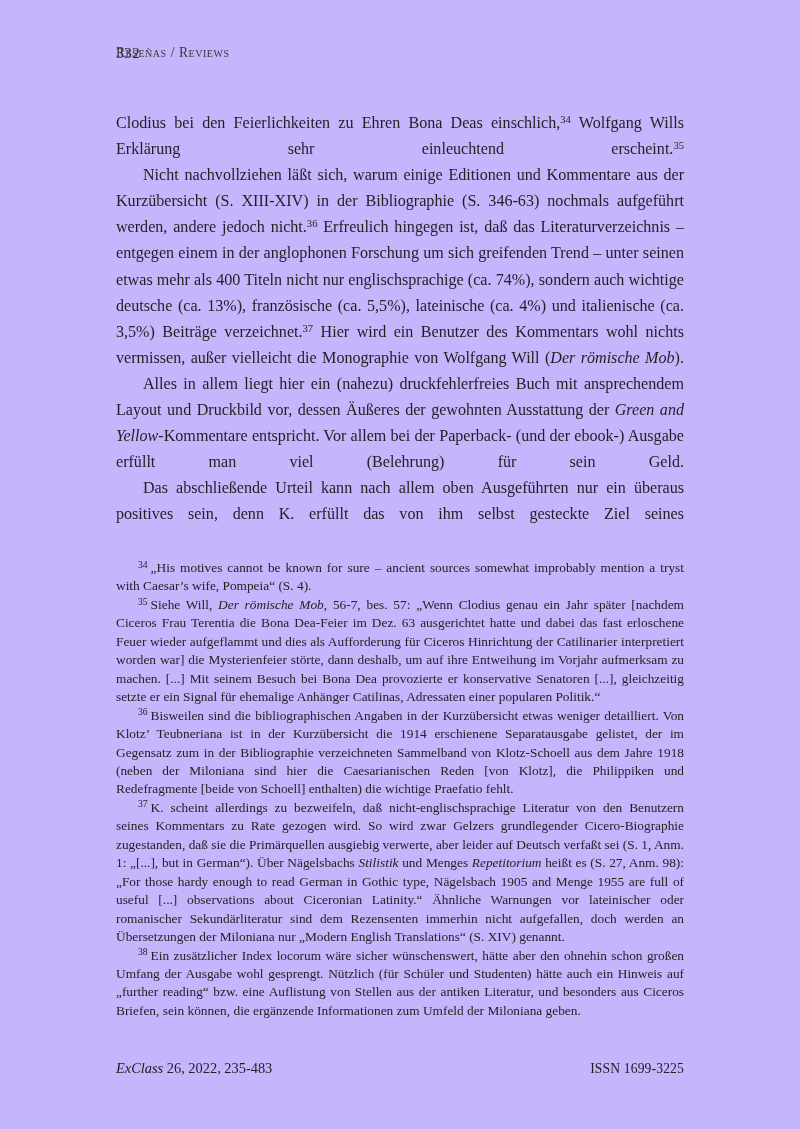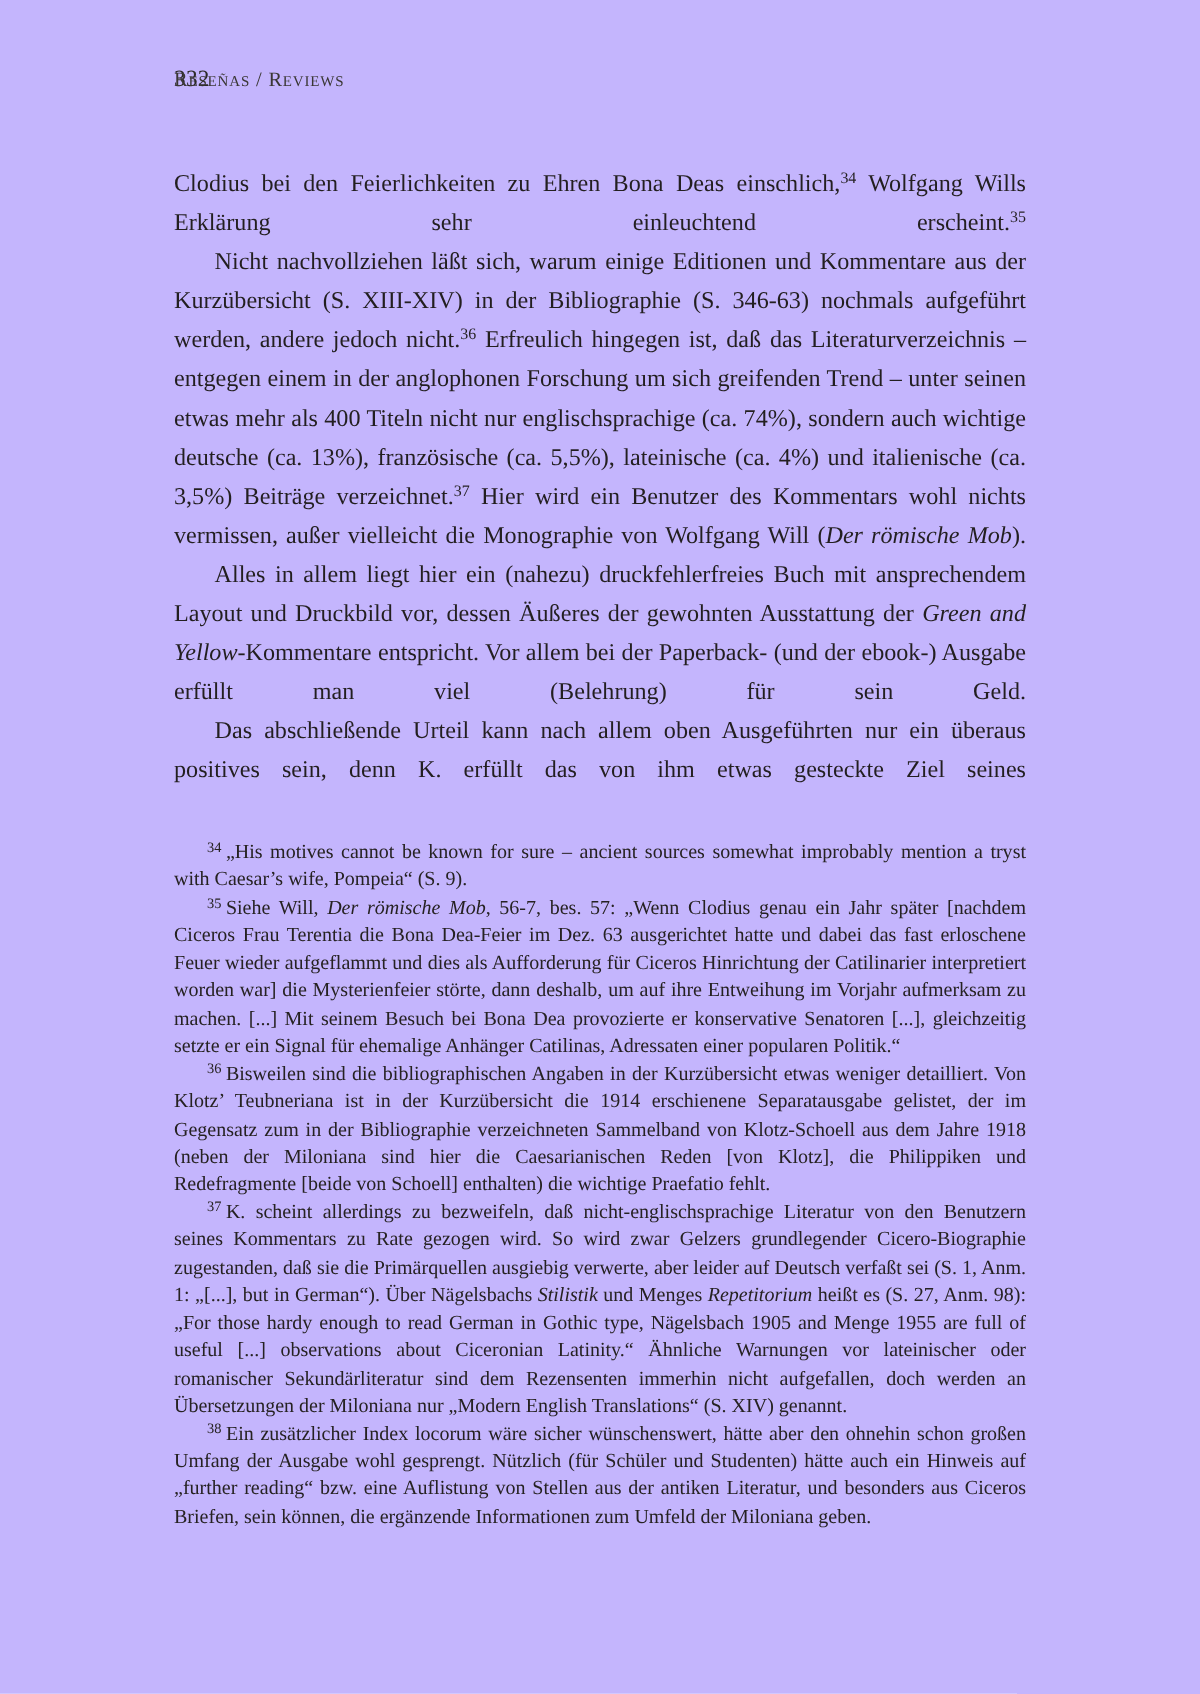--- a/index.html
+++ b/index.html
@@ -137,25 +137,31 @@
 
   <div class="running-head">
     <span class="folio">332</span>
     <span class="head-title">Reseñas / Reviews</span>
   </div>
 
   <div class="body-block" id="body-block">
       <p class="body-par last-line-full" id="par-1"><span>Clodius bei den Feierlichkeiten zu Ehren Bona Deas einschlich,</span><sup class="fn-marker">34</sup><span> Wolfgang Wills Erklärung sehr einleuchtend erscheint.</span><sup class="fn-marker">35</sup></p>
       <p class="body-par indent last-line-full" id="par-2"><span>Nicht nachvollziehen läßt sich, warum einige Editionen und Kommentare aus der Kurzübersicht (S. XIII-XIV) in der Bibliographie (S. 346-63) nochmals aufgeführt werden, andere jedoch nicht.</span><sup class="fn-marker">36</sup><span> Erfreulich hingegen ist, daß das Literaturverzeichnis – entgegen einem in der anglophonen Forschung um sich greifenden Trend – unter seinen etwas mehr als 400 Titeln nicht nur englischsprachige (ca. 74%), sondern auch wichtige deutsche (ca. 13%), französische (ca. 5,5%), lateinische (ca. 4%) und italienische (ca. 3,5%) Beiträge verzeichnet.</span><sup class="fn-marker">37</sup><span> Hier wird ein Benutzer des Kommentars wohl nichts vermissen, außer vielleicht die Monographie von Wolfgang Will (</span><i class="ital">Der römische Mob</i><span>).</span></p>
       <p class="body-par indent last-line-full" id="par-4"><span>Alles in allem liegt hier ein (nahezu) druckfehlerfreies Buch mit ansprechendem Layout und Druckbild vor, dessen Äußeres der gewohnten Ausstattung der </span><i class="ital">Green and Yellow</i><span>-Kommentare entspricht. Vor allem bei der Paperback- (und der ebook-) Ausgabe erfüllt man viel (Belehrung) für sein Geld.</span></p>
-      <p class="body-par indent last-line-full" id="par-5"><span>Das abschließende Urteil kann nach allem oben Ausgeführten nur ein überaus positives sein, denn K. erfüllt das von ihm etwas gesteckte Ziel seines</span></p>
+      <p class="body-par indent last-line-full" id="par-5"><span>Das abschließende Urteil kann nach allem oben Ausgeführten nur ein überaus positives sein, denn K. erfüllt das von ihm selbst gesteckte Ziel seines</span></p>
     </div>
 
   <div class="footnote-block" id="footnote-block">
-      <p class="fn" id="fn-34"><sup class="fn-num">34</sup><span>„His motives cannot be known for sure – ancient sources somewhat improbably mention a tryst with Caesar’s wife, Pompeia“ (S. 9).</span></p>
+      <p class="fn" id="fn-34"><sup class="fn-num">34</sup><span>„His motives cannot be known for sure – ancient sources somewhat improbably mention a tryst with Caesar’s wife, Pompeia“ (S. 4).</span></p>
       <p class="fn" id="fn-35"><sup class="fn-num">35</sup><span>Siehe Will, </span><i class="ital">Der römische Mob</i><span>, 56-7, bes. 57: „Wenn Clodius genau ein Jahr später [nachdem Ciceros Frau Terentia die Bona Dea-Feier im Dez. 63 ausgerichtet hatte und dabei das fast erloschene Feuer wieder aufgeflammt und dies als Aufforderung für Ciceros Hinrichtung der Catilinarier interpretiert worden war] die Mysterienfeier störte, dann deshalb, um auf ihre Entweihung im Vorjahr aufmerksam zu machen. [...] Mit seinem Besuch bei Bona Dea provozierte er konservative Senatoren [...], gleichzeitig setzte er ein Signal für ehemalige Anhänger Catilinas, Adressaten einer popularen Politik.“</span></p>
       <p class="fn" id="fn-36"><sup class="fn-num">36</sup><span>Bisweilen sind die bibliographischen Angaben in der Kurzübersicht etwas weniger detailliert. Von Klotz’ Teubneriana ist in der Kurzübersicht die 1914 erschienene Separatausgabe gelistet, der im Gegensatz zum in der Bibliographie verzeichneten Sammelband von Klotz-Schoell aus dem Jahre 1918 (neben der Miloniana sind hier die Caesarianischen Reden [von Klotz], die Philippiken und Redefragmente [beide von Schoell] enthalten) die wichtige Praefatio fehlt.</span></p>
       <p class="fn" id="fn-37"><sup class="fn-num">37</sup><span>K. scheint allerdings zu bezweifeln, daß nicht-englischsprachige Literatur von den Benutzern seines Kommentars zu Rate gezogen wird. So wird zwar Gelzers grundlegender Cicero-Biographie zugestanden, daß sie die Primärquellen ausgiebig verwerte, aber leider auf Deutsch verfaßt sei (S. 1, Anm. 1: „[...], but in German“). Über Nägelsbachs </span><i class="ital">Stilistik</i><span> und Menges </span><i class="ital">Repetitorium</i><span> heißt es (S. 27, Anm. 98): „For those hardy enough to read German in Gothic type, Nägelsbach 1905 and Menge 1955 are full of useful [...] observations about Ciceronian Latinity.“ Ähnliche Warnungen vor lateinischer oder romanischer Sekundärliteratur sind dem Rezensenten immerhin nicht aufgefallen, doch werden an Übersetzungen der Miloniana nur „Modern English Translations“ (S. XIV) genannt.</span></p>
       <p class="fn" id="fn-38"><sup class="fn-num">38</sup><span>Ein zusätzlicher Index locorum wäre sicher wünschenswert, hätte aber den ohnehin schon großen Umfang der Ausgabe wohl gesprengt. Nützlich (für Schüler und Studenten) hätte auch ein Hinweis auf „further reading“ bzw. eine Auflistung von Stellen aus der antiken Literatur, und besonders aus Ciceros Briefen, sein können, die ergänzende Informationen zum Umfeld der Miloniana geben.</span></p>
     </div>
 
+  <div class="footer">
+    <span class="footer-left">
+      <i class="ital">ExClass</i><span> 26, 2022, 235-483</span>
+    </span>
+    <span class="footer-right">ISSN 1699-3225</span>
+  </div>
 
 </div>
 
 </body></html>

